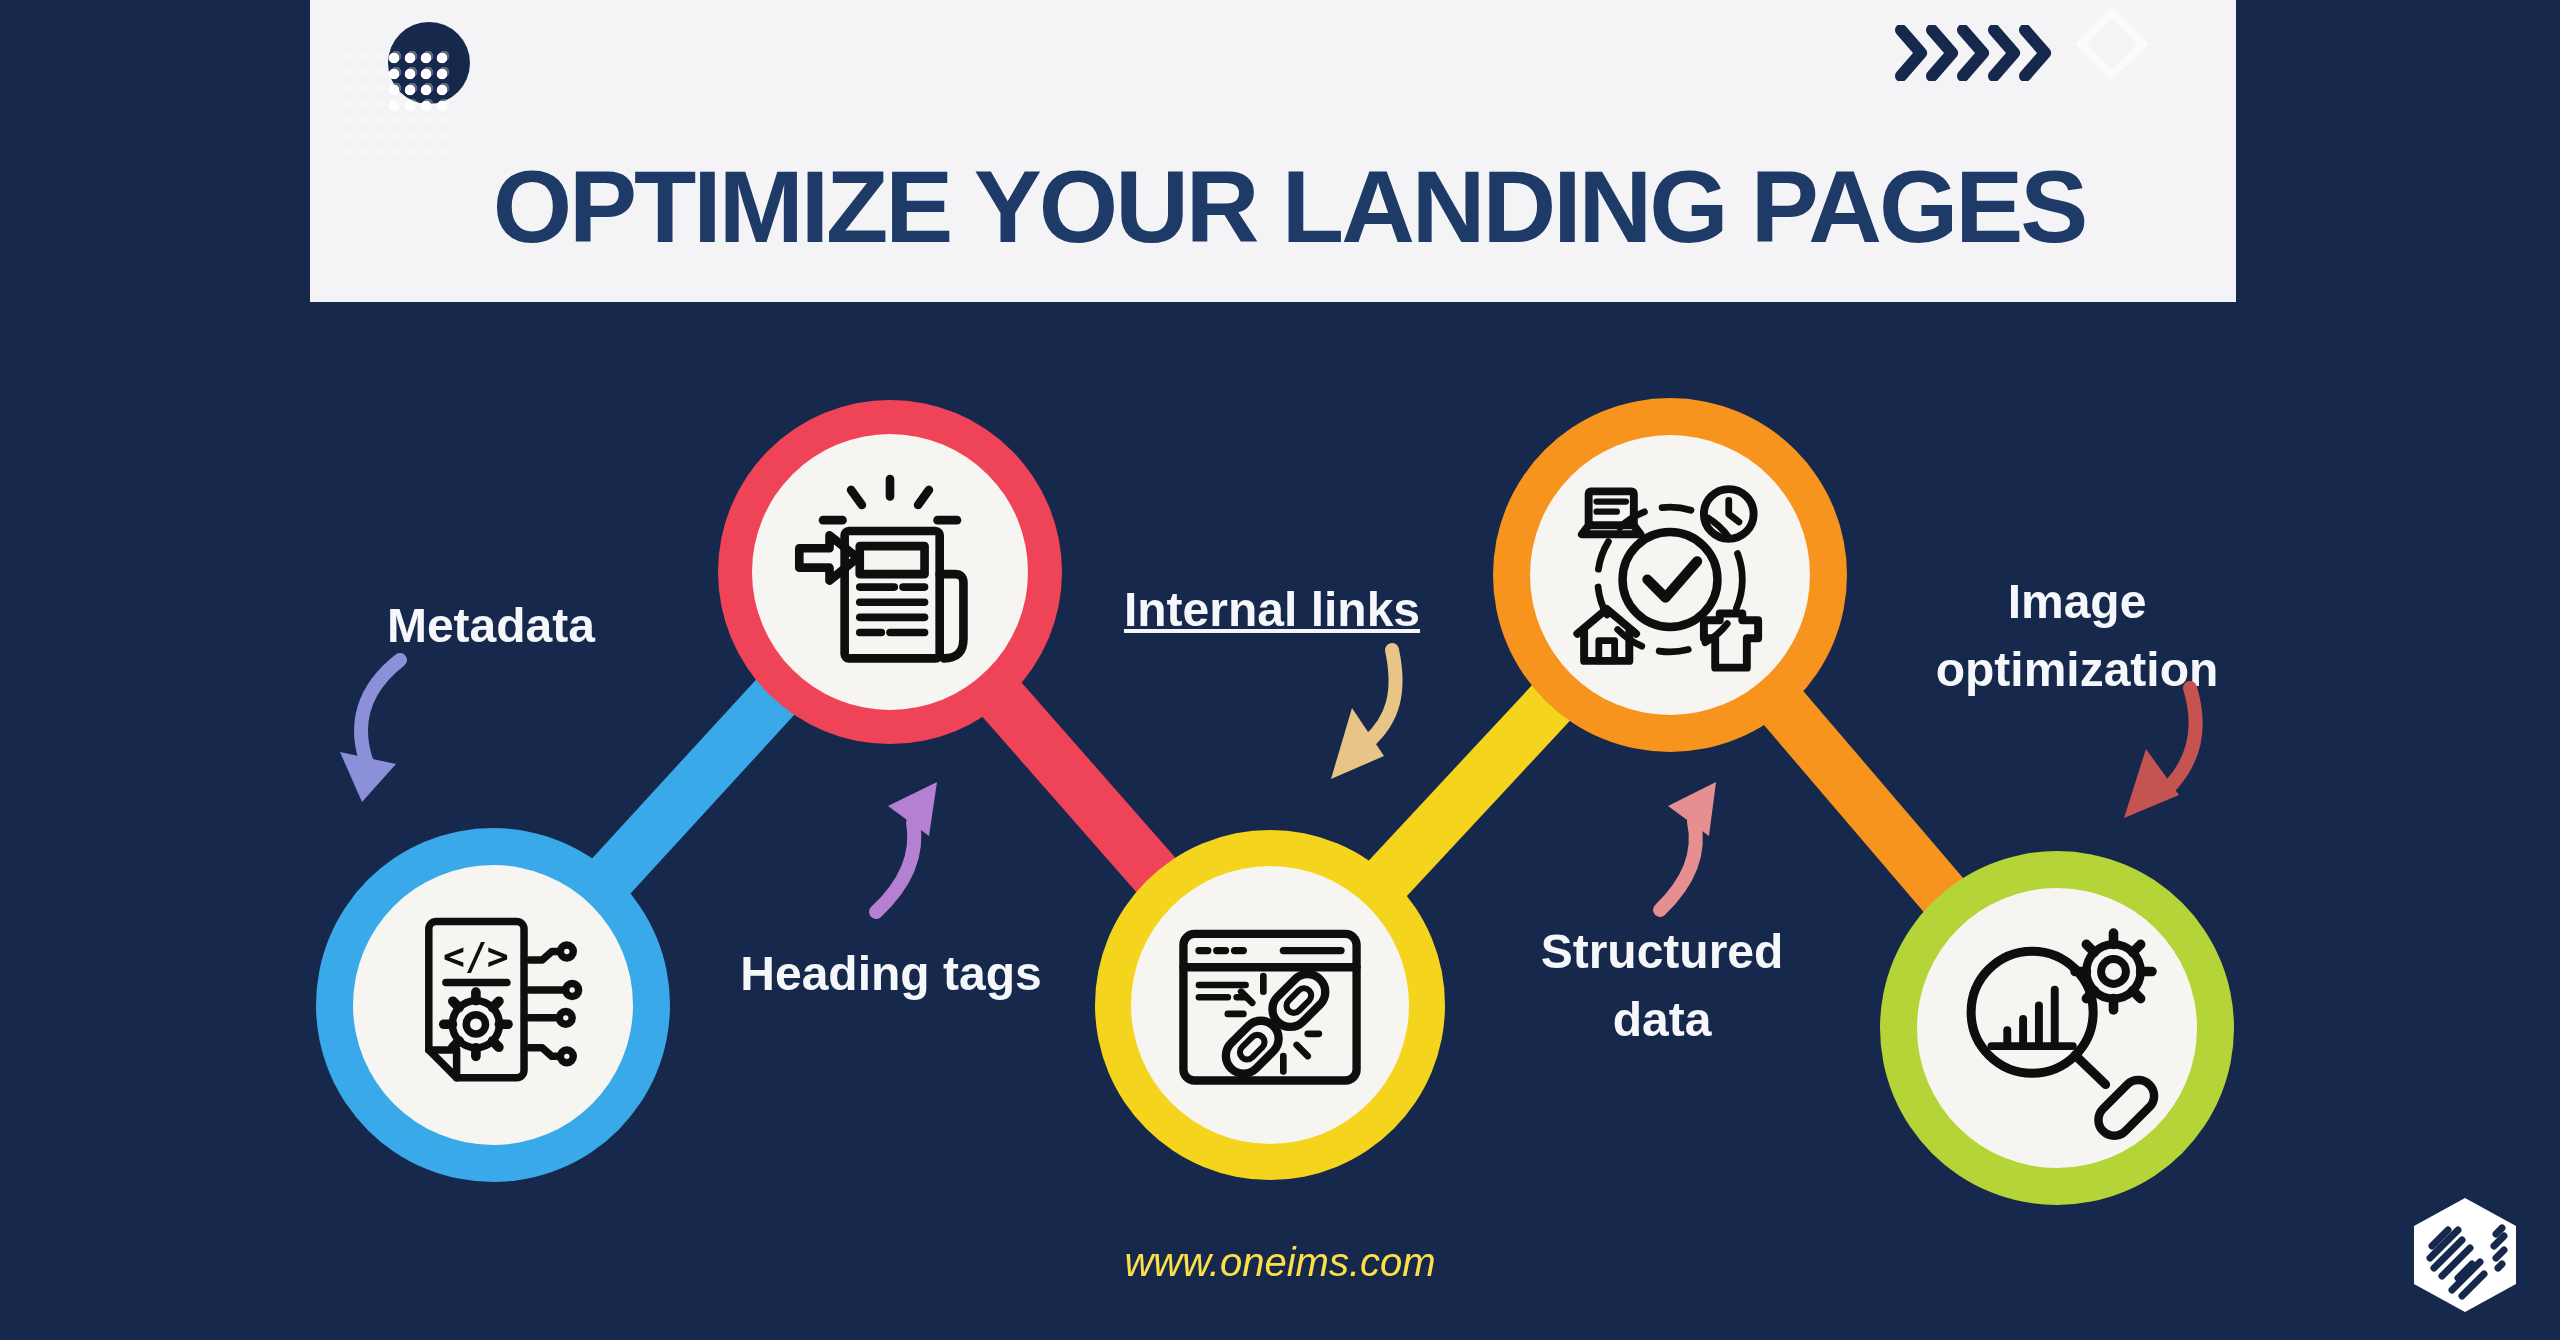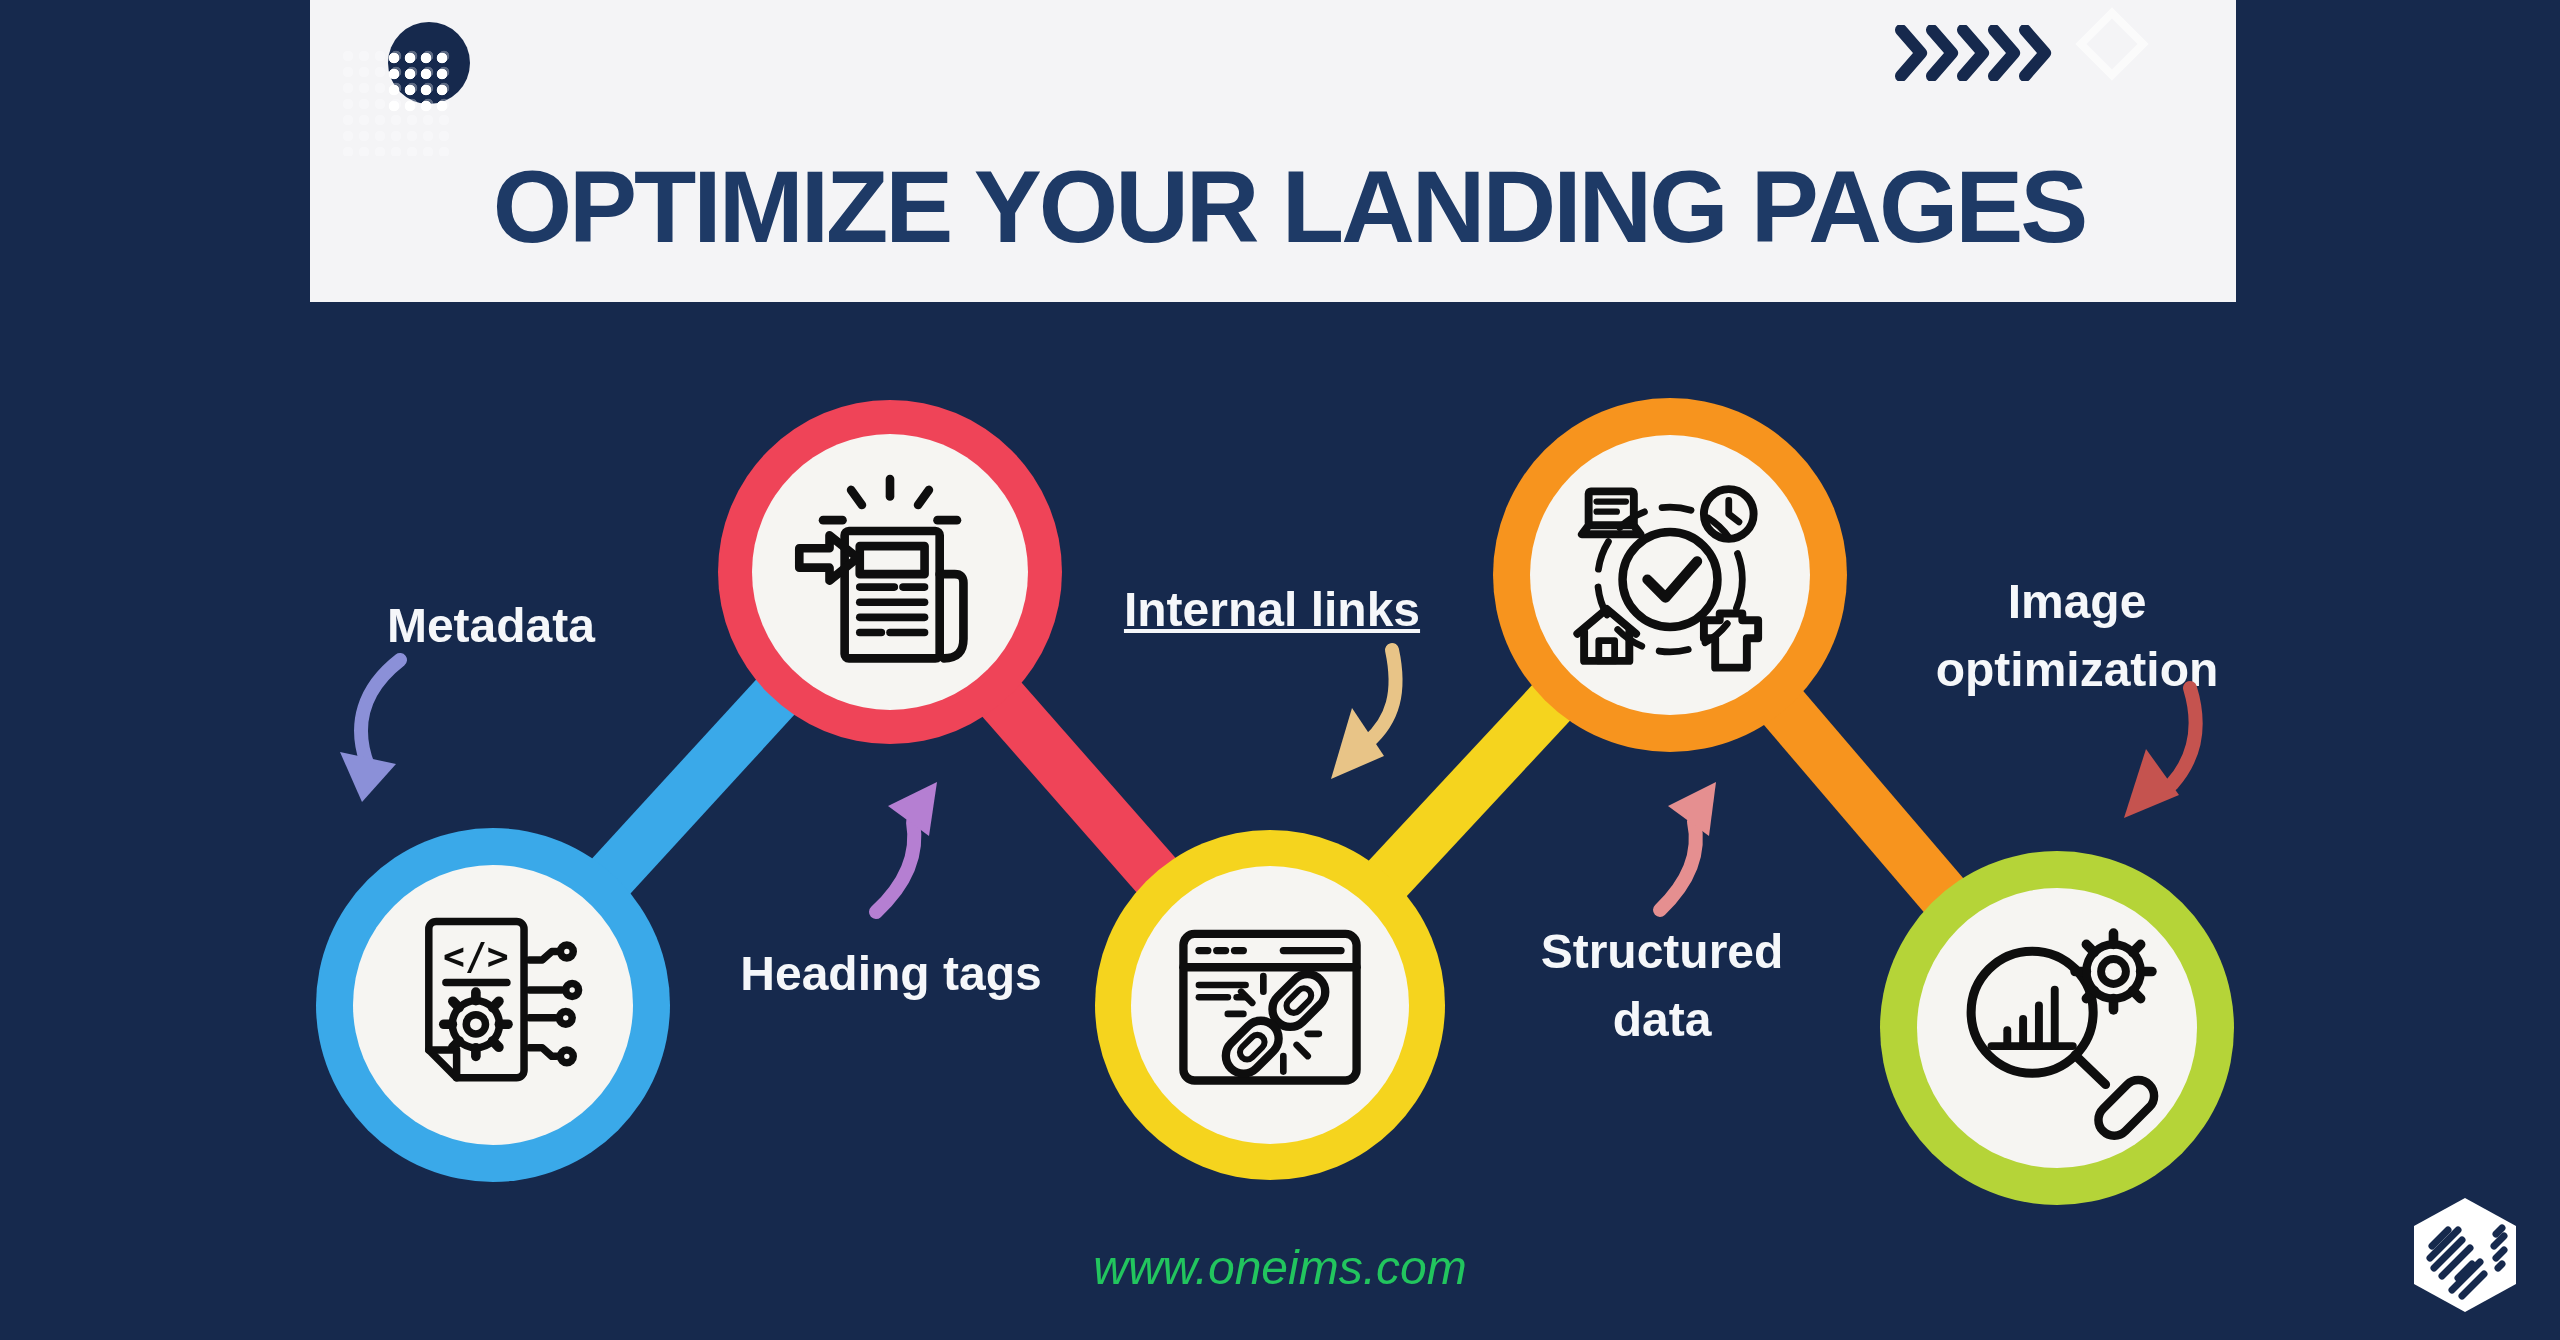--- a/index.html
+++ b/index.html
@@ -20,21 +20,21 @@
   .dots-faint{left:340px;top:48px;width:112px;height:108px;opacity:.3;}
   .chevrons{position:absolute;left:1895px;top:25px;}
   .diamond{position:absolute;left:2086px;top:18px;width:36px;height:36px;border:8px solid rgba(255,255,255,.6);transform:rotate(45deg);}
   
   .layer{position:absolute;left:0;top:0;width:2560px;height:1340px;pointer-events:none;}
   .node{position:absolute;border-radius:50%;}
   .node-inner{position:absolute;border-radius:50%;background:#f6f5f2;display:flex;align-items:center;justify-content:center;}
   .icon-svg{stroke:#0e0e0e;fill:none;stroke-linecap:round;stroke-linejoin:round;}
   
   .step-label{position:absolute;color:#f5f7fa;font-weight:700;font-size:48px;text-align:center;line-height:1.42;}
-  .footer-site{position:absolute;left:1060px;top:1240px;width:440px;text-align:center;color:#22c55e;font-size:48px;font-style:italic;}
+  .footer-site{position:absolute;left:1060px;top:1240px;width:440px;text-align:center;color:#fde047;font-size:40px;font-style:italic;}
   .hexlogo{position:absolute;left:2412px;top:1196px;}
 </style>
 </head>
 <body>
 
 <div class="canvas" style="background-color: rgb(22, 41, 77);">
 
   <div class="header-panel" style="background-color: rgb(244, 244, 246);"></div>
   <div class="logo-dot-circle"></div>
   <div class="dots dots-faint"></div>

